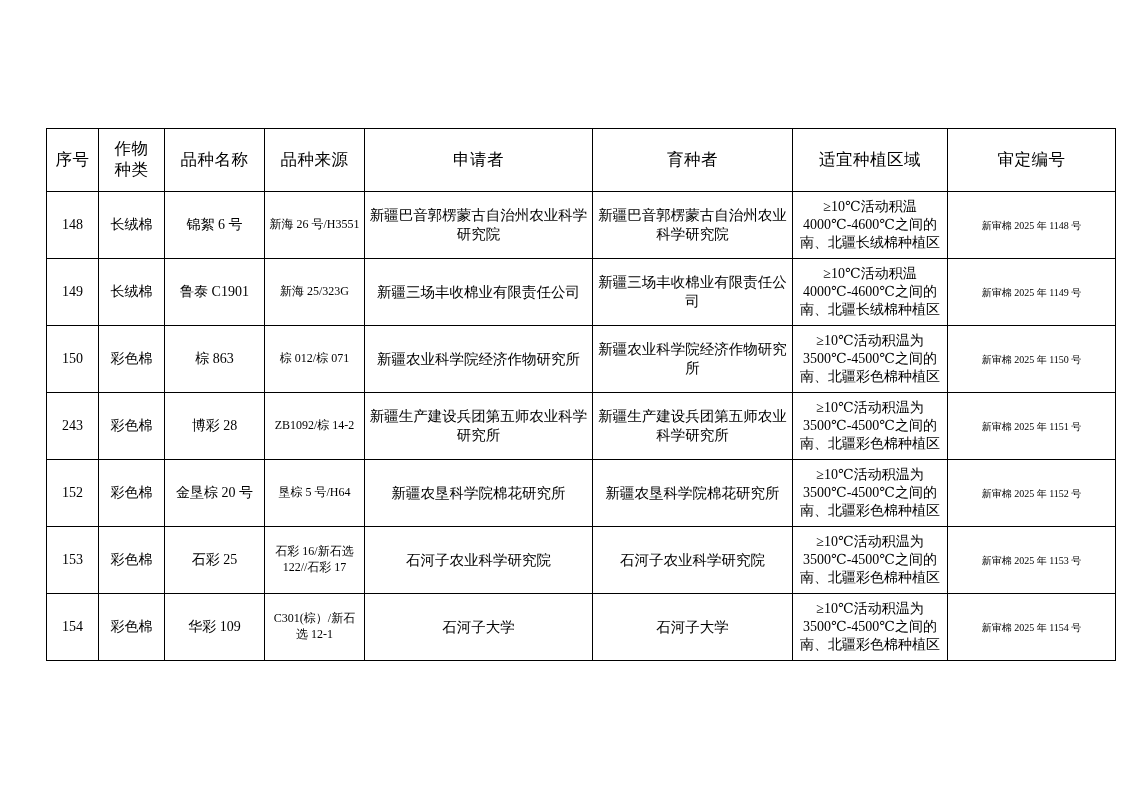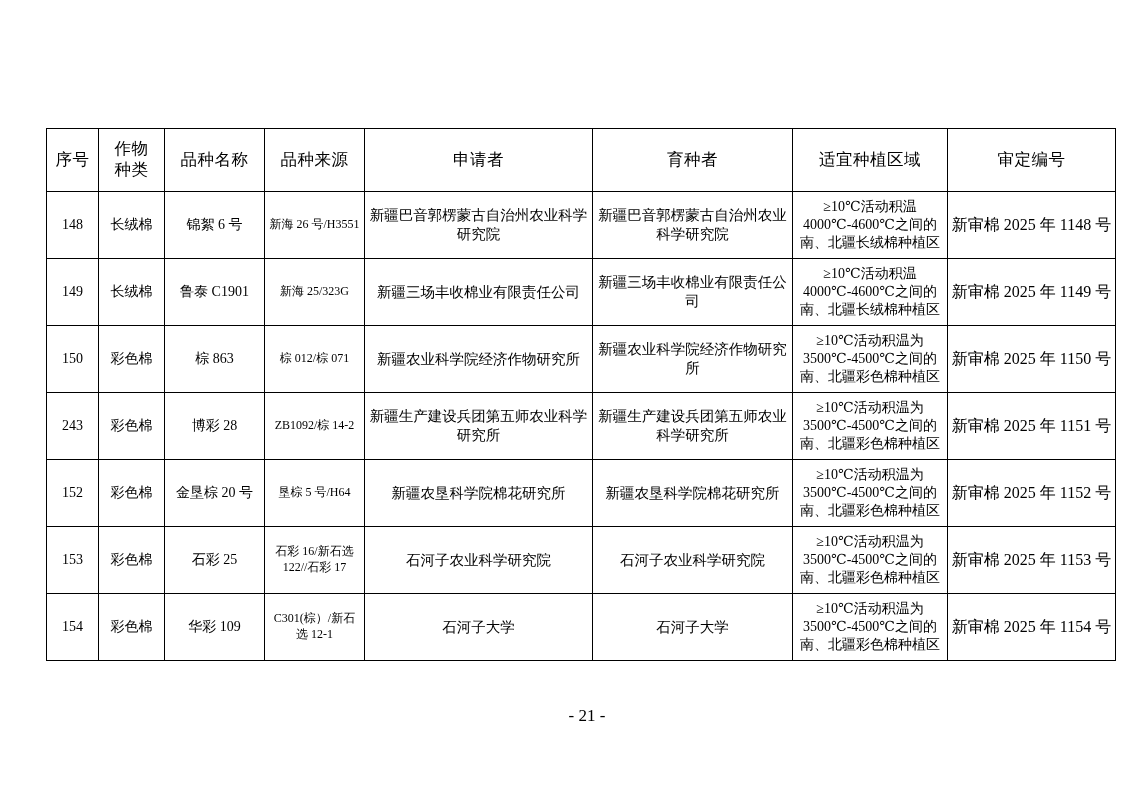--- a/index.html
+++ b/index.html
@@ -59,21 +59,21 @@
   .col-breeder { width: 200px; }
   .col-region  { width: 155px; }
   .col-code    { width: 168px; }
 
   td.region {
     font-size: 14px;
     line-height: 1.38;
     letter-spacing: 0;
   }
   td.code {
-    font-size: 16px;
+    font-size: 10px;
   }
   td.source {
     font-size: 12px;
   }
   td.apply, td.breeder {
     font-size: 14.5px;
   }
   .hdr-two-line {
     display: block;
     line-height: 1.25;
@@ -192,17 +192,14 @@
           <td class="source">C301(棕）/新石选 12-1</td>
           <td class="apply">石河子大学</td>
           <td class="breeder">石河子大学</td>
           <td class="region">≥10℃活动积温为3500℃-4500℃之间的南、北疆彩色棉种植区</td>
           <td class="code">新审棉 2025 年 1154 号</td>
         </tr>
       </tbody>
     </table>
   </div>
 
-  <div class="page-number">
-    <span class="pn-inner">- 21 -</span>
-  </div>
 
 </div>
 
 </body></html>

